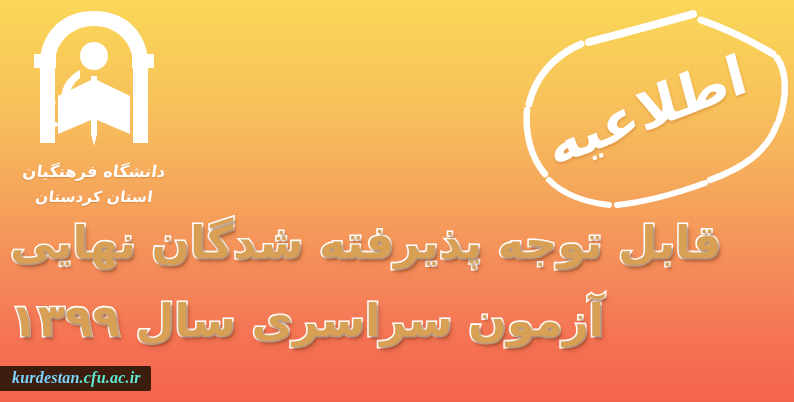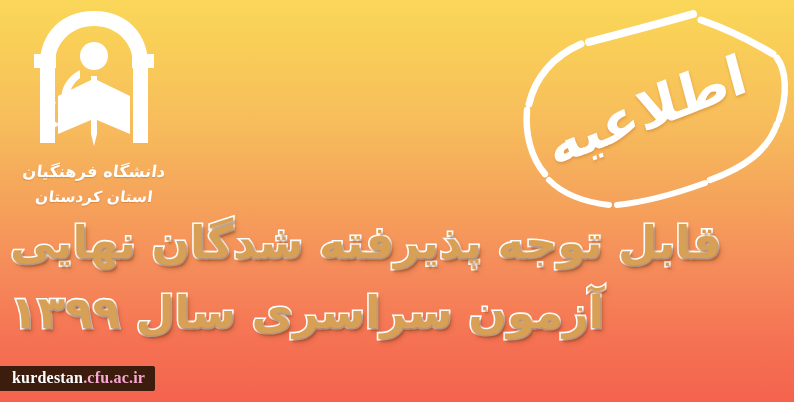--- a/index.html
+++ b/index.html
@@ -109,44 +109,46 @@
     line-height: 1.38;
     white-space: nowrap;
     letter-spacing: 0px;
     transform: scaleX(1.0);
     -webkit-text-stroke: 3.2px #ffffff;
     paint-order: stroke fill;
     text-shadow:
         2px 3px 2px rgba(120,55,20,.42),
         3px 4px 5px rgba(120,55,20,.25);
   }
-  .headline-line-2 { margin-top: 8px; }
+  .headline-line-2 { margin-top: 16px; }
 
   
   .url-bar {
     position: absolute;
     left: 0;
     bottom: 11px;
     background: #3b1c0d;
     padding: 3px 10px 4px 12px;
     direction: ltr;
     display: inline-flex;
     align-items: baseline;
     border-radius: 0 2px 2px 0;
   }
   .url-main {
-    color: #ffffff;
+    color: #7dd3fc;
     font-family: "Liberation Serif", "DejaVu Serif", serif;
+    font-style: italic;
     font-weight: 700;
     font-size: 16px;
     letter-spacing: .2px;
   }
   .url-suffix {
-    color: #f9a8d4;
+    color: #5eead4;
     font-family: "Liberation Serif", "DejaVu Serif", serif;
+    font-style: italic;
     font-weight: 700;
     font-size: 16px;
     letter-spacing: .2px;
   }
 </style>
 </head>
 <body>
 
 <div class="banner">
 

